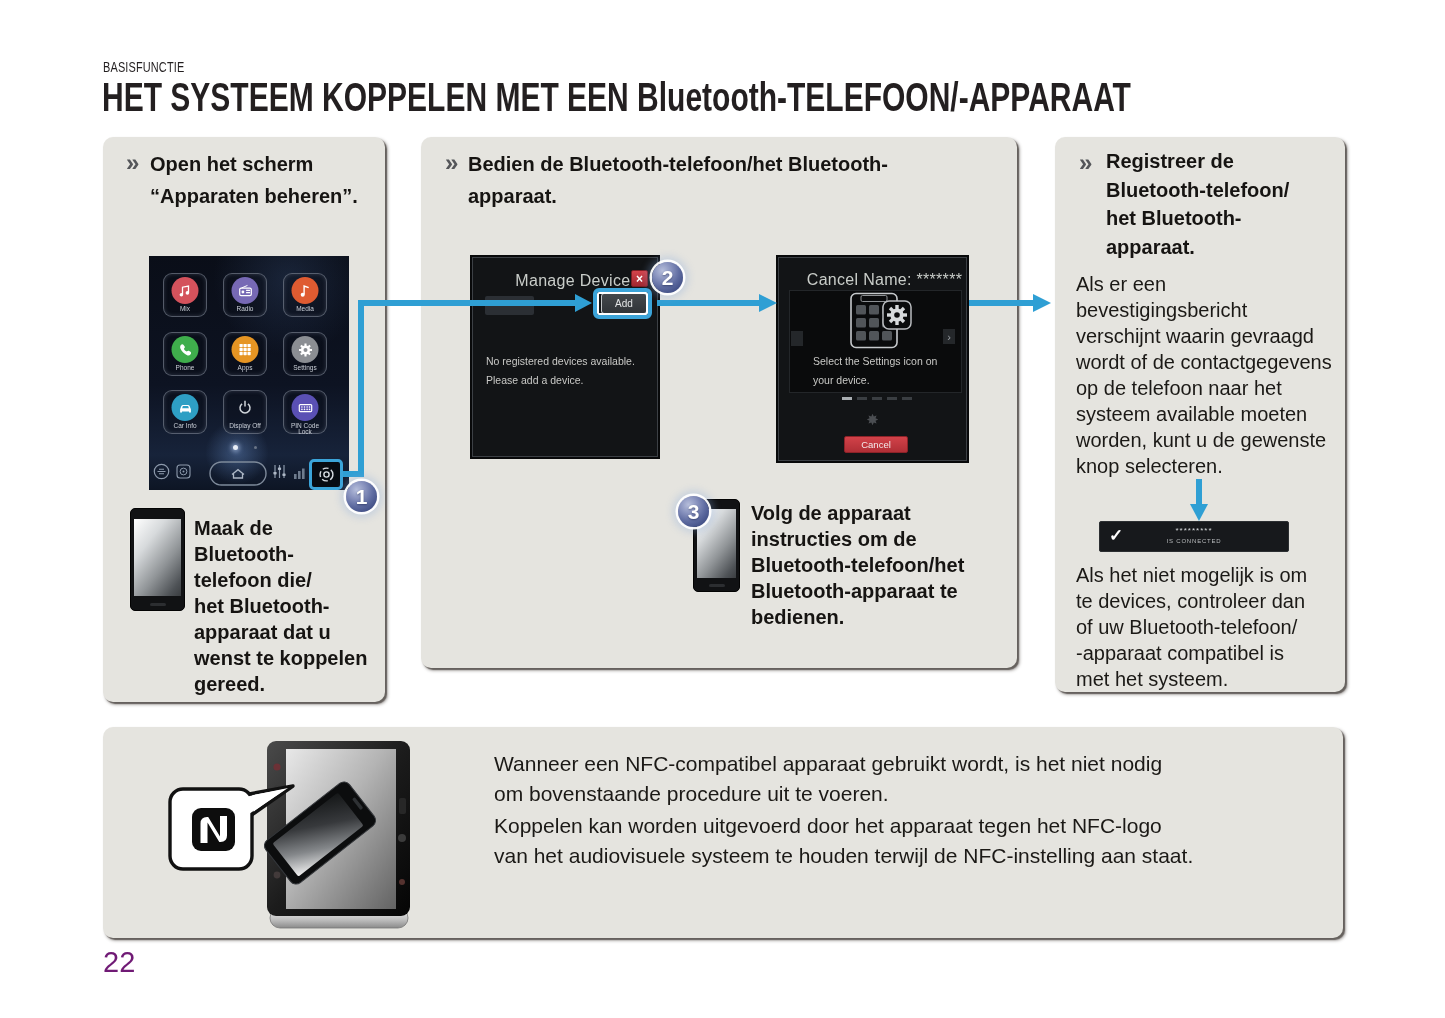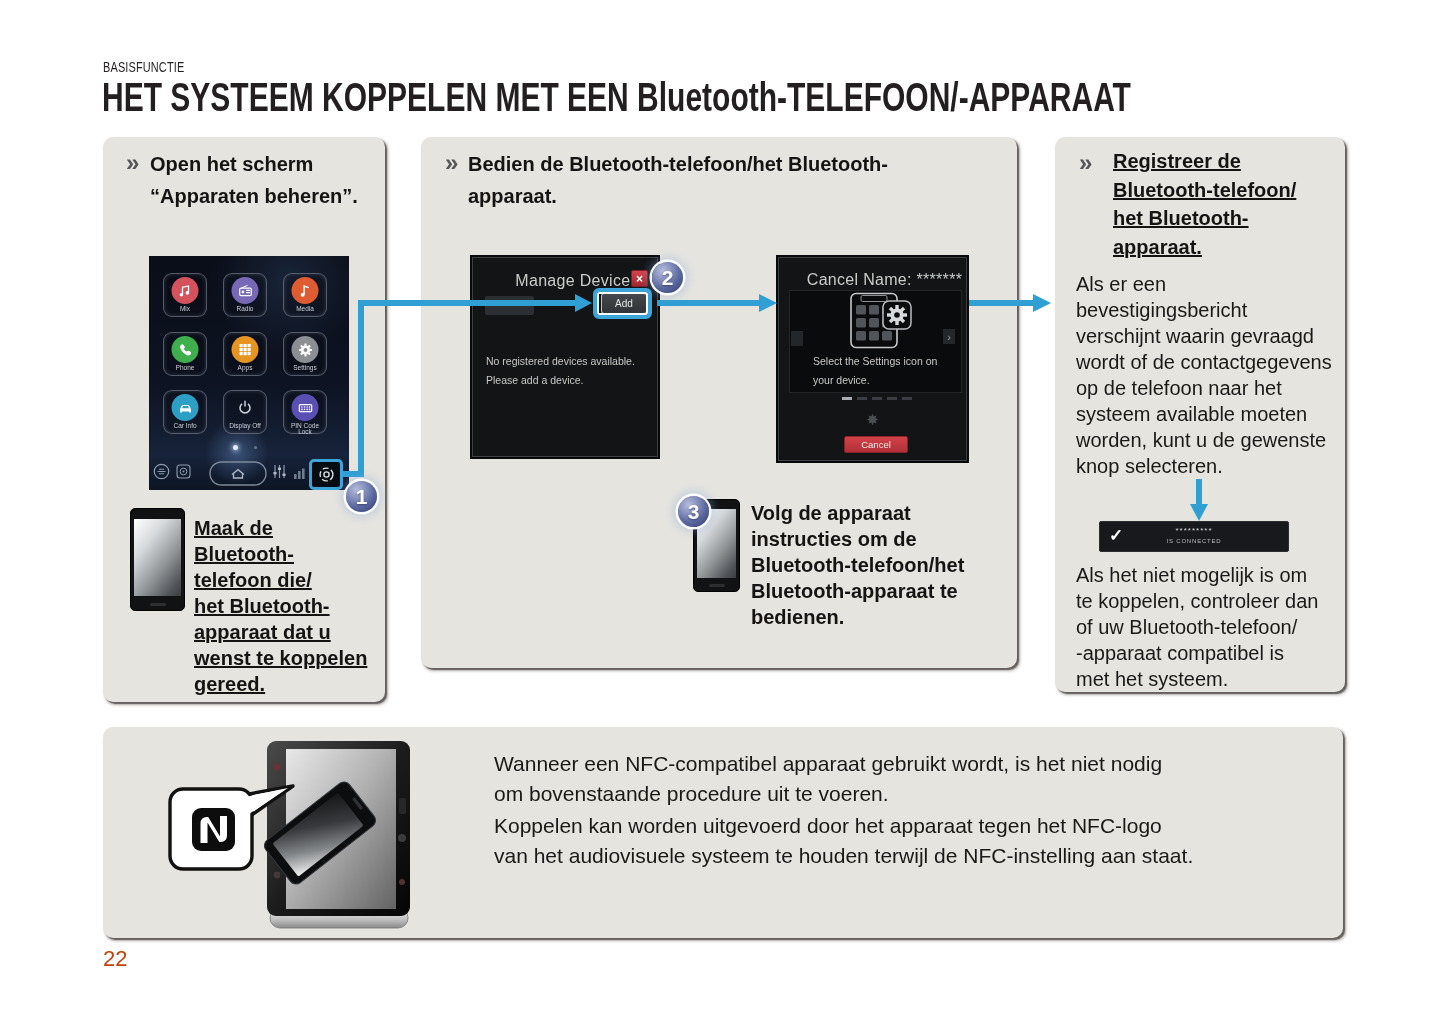--- a/index.html
+++ b/index.html
@@ -4,21 +4,21 @@
 <style>
   * { margin:0; padding:0; box-sizing:border-box; }
   html,body { background:#fff; }
   body { font-family:"Liberation Sans", sans-serif; color:#1a1a1a; }
   #canvas { position:relative; width:1445px; height:1018px; background:#fff; overflow:hidden; }
 
   .eyebrow { position:absolute; left:103px; top:59px; font-size:14px; font-weight:normal; letter-spacing:.2px;
              color:#231f20; transform:scaleX(.78); transform-origin:0 0; white-space:nowrap; }
   .page-title { position:absolute; left:102px; top:77px; font-size:40px; line-height:40px; font-weight:bold;
                 color:#231f20; transform:scaleX(.75); transform-origin:0 0; white-space:nowrap; letter-spacing:0px; }
-  .page-num { position:absolute; left:103px; top:946px; font-size:22px; color:#c2410c; }
+  .page-num { position:absolute; left:103px; top:946px; font-size:29px; color:#701a75; }
 
   .panel { position:absolute; background:#e5e4df; border-radius:10px;
            box-shadow:2px 2px 1px rgba(75,70,65,.75), 2.5px 2.5px 3px rgba(90,85,80,.45); }
   #panel1 { left:103px; top:137px; width:282px; height:565px; }
   #panel2 { left:421px; top:137px; width:596px; height:531px; }
   #panel3 { left:1055px; top:137px; width:290px; height:555px; }
   #panel4 { left:103px; top:727px; width:1240px; height:211px; }
 
   .chevron { position:absolute; font-size:23px; font-weight:bold; color:#55565a; line-height:23px;
              transform:scaleX(1.05); transform-origin:0 0; }
@@ -287,21 +287,21 @@
             <circle cx="9.5" cy="9.5" r="6.4" stroke-dasharray="6 2.5"></circle>
             <circle cx="9.5" cy="9.5" r="2.6"></circle>
           </g>
         </svg>
     </div>
 
     <div class="phone-graphic" style="left:27px; top:371px; width:55px; height:103px;">
       <div class="scr" style="top:10px; bottom:14px;"></div>
       <div class="slot"></div>
     </div>
-    <div class="note-bold" style="left:91px; top:378px;text-decoration:underline;">Maak de
+    <div class="note-bold" style="left:91px; top:378px;">Maak de
 Bluetooth-
 telefoon die/
 het Bluetooth-
 apparaat dat u
 wenst te koppelen
 gereed.</div>
   </div>
 
   <div class="panel" id="panel2">
     <div class="chevron" style="left:24px; top:15px;">»</div>
@@ -363,41 +363,41 @@
     </div>
     <div class="note-bold" style="left:330px; top:363px;">Volg de apparaat
 instructies om de
 Bluetooth-telefoon/het
 Bluetooth-apparaat te
 bedienen.</div>
   </div>
 
   <div class="panel" id="panel3">
     <div class="chevron" style="left:24px; top:15px;">»</div>
-    <div class="box-heading" style="left:58px; top:10px; line-height:28.5px;text-decoration:underline;">Registreer de
+    <div class="box-heading" style="left:51px; top:10px; line-height:28.5px;">Registreer de
 Bluetooth-telefoon/
 het Bluetooth-
 apparaat.</div>
     <div class="body-text" style="left:21px; top:134px;">Als er een
 bevestigingsbericht
 verschijnt waarin gevraagd
 wordt of de contactgegevens
 op de telefoon naar het
 systeem available moeten
 worden, kunt u de gewenste
 knop selecteren.</div>
 
     <div id="connbar">
       <span class="chk">✓</span>
       <span class="l1">*********</span>
       <span class="l2">IS CONNECTED</span>
     </div>
 
     <div class="body-text" style="left:21px; top:425px;">Als het niet mogelijk is om
-te koppelen, controleer dan
+te devices, controleer dan
 of uw Bluetooth-telefoon/
 -apparaat compatibel is
 met het systeem.</div>
   </div>
 
   <div class="panel" id="panel4">
     <svg class="svg-abs" style="left:37px; top:3px;" width="290" height="205" viewBox="0 0 290 205">
       <defs>
         <linearGradient id="gunit" x1="0" y1="0" x2="1" y2="1">
           <stop offset="0" stop-color="#4a4a4a"></stop>

